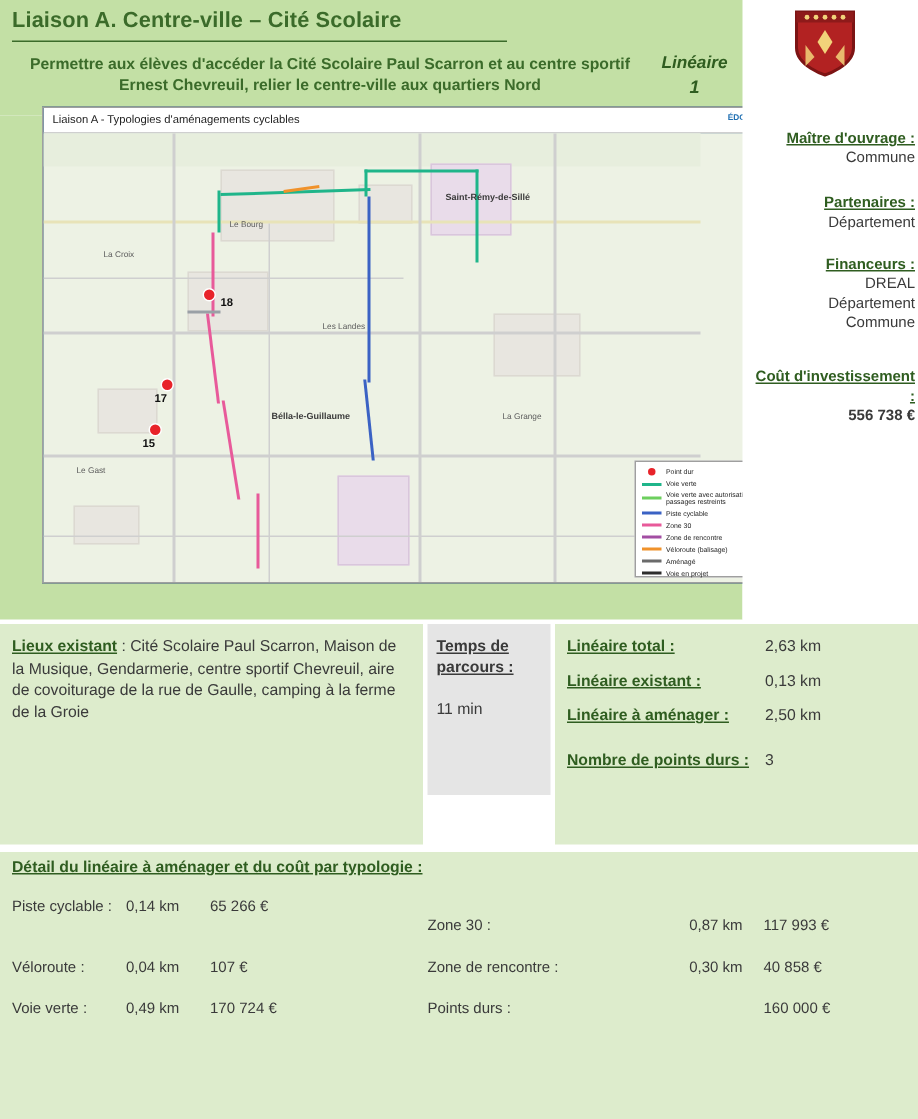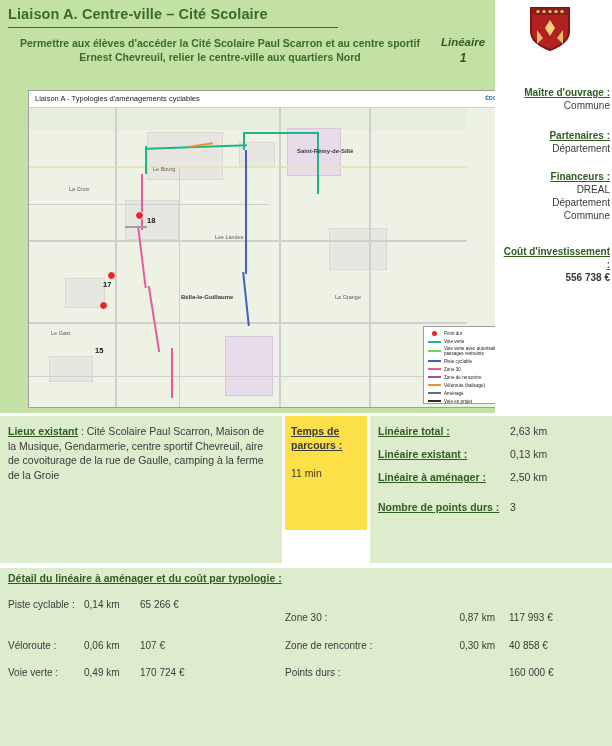--- a/index.html
+++ b/index.html
@@ -49,21 +49,21 @@
     text-align: center; font-size: 12px; font-style: italic; font-weight: bold;
     color: #2f5d20;
   }
 
   
   .mappanel {
     position: absolute; left: 0; top: 77px; width: 495px; height: 336px;
     background: #c3e0a5;
   }
   .mapframe {
-    position: absolute; left: 28px; top: 90px; width: 508px; height: 318px;
+    position: absolute; left: 28px; top: 71px; width: 508px; height: 318px;
     background: #0c4a6e; border: 1px solid #9f9f9f;
     overflow: hidden;
   }
   .maptitlebar {
     position: absolute; left:0; top:0; width: 100%; height: 17px;
     background: #ffffff; border-bottom: 1px solid #cfcfcf;
   }
   .maptitle {
     position: absolute; left: 6px; top: 3px; font-size: 7.5px; color: #222;
   }
@@ -148,21 +148,21 @@
     text-decoration: underline; line-height: 13px;
   }
   .infoval { font-size: 10px; color: #3a3a3a; line-height: 13px; }
   .infoval.b { font-weight: bold; }
   .box-services {
     position: absolute; left: 0; top: 416px; width: 282px; height: 147px;
     background: #ddeccc; padding: 8px 8px 0 8px;
   }
   .box-time {
     position: absolute; left: 285px; top: 416px; width: 82px; height: 114px;
-    background: #fde047; padding: 8px 6px 0 6px;
+    background: #e5e5e5; padding: 8px 6px 0 6px;
   }
   .box-linear {
     position: absolute; left: 370px; top: 416px; width: 242px; height: 147px;
     background: #ddeccc; padding: 8px 8px 0 8px;
   }
   .lbl-u { font-weight: bold; text-decoration: underline; color: #2f5d20; }
   .txt { font-size: 10.5px; color: #3a3a3a; line-height: 14.5px; }
   .linrow { display: flex; align-items: flex-start; margin-bottom: 9px; }
   .linrow .k { width: 132px; font-size: 10.5px; line-height: 14px; }
   .linrow .v { font-size: 10.5px; color: #3a3a3a; line-height: 14px; }
@@ -255,21 +255,21 @@
       <div class="pinkline" style="left:124px; top:178px; width:2.4px; height:66px; transform:skewX(9deg);"></div>
       <div class="pinkline" style="left:142px; top:240px; width:2.4px; height:50px;"></div>
 
       <div class="greyline" style="left:96px; top:118px; width:22px; height:1.6px;"></div>
 
       <div class="pt" style="left:106px; top:103px;"></div>
       <div class="ptlabel" style="left:118px; top:108px;">18</div>
       <div class="pt" style="left:78px; top:163px;"></div>
       <div class="ptlabel" style="left:74px; top:172px;">17</div>
       <div class="pt" style="left:70px; top:193px;"></div>
-      <div class="ptlabel" style="left:66px; top:202px;margin-top:36px;">15</div>
+      <div class="ptlabel" style="left:66px; top:202px;">15</div>
 
       <div class="placelabel b" style="left:268px; top:40px;">Saint-Rémy-de-Sillé</div>
       <div class="placelabel b" style="left:152px; top:186px;">Bélla-le-Guillaume</div>
       <div class="placelabel" style="left:22px; top:222px;">Le Gast</div>
       <div class="placelabel" style="left:40px; top:78px;">La Croix</div>
       <div class="placelabel" style="left:186px; top:126px;">Les Landes</div>
       <div class="placelabel" style="left:306px; top:186px;">La Grange</div>
       <div class="placelabel" style="left:124px; top:58px;">Le Bourg</div>
 
       <div class="north">
@@ -395,21 +395,21 @@
     <div class="dtable left-tab">
       <div class="r">
         <div class="c1">Piste cyclable :</div>
         <div class="c2">0,14 km</div>
         <div class="c3">65 266 €</div>
       </div>
       <div class="rowgap"></div>
       <div class="rowgap"></div>
       <div class="r">
         <div class="c1">Véloroute :</div>
-        <div class="c2">0,06 km</div>
+        <div class="c2">0,04 km</div>
         <div class="c3">107 €</div>
       </div>
       <div class="rowgap"></div>
       <div class="r">
         <div class="c1">Voie verte :</div>
         <div class="c2">0,49 km</div>
         <div class="c3">170 724 €</div>
       </div>
     </div>
 

